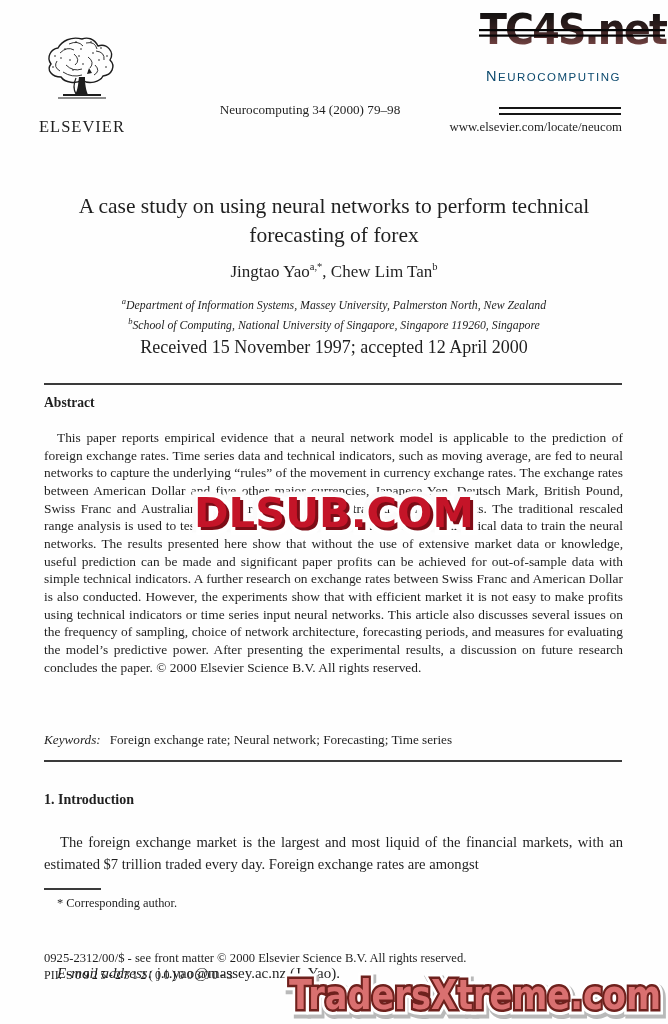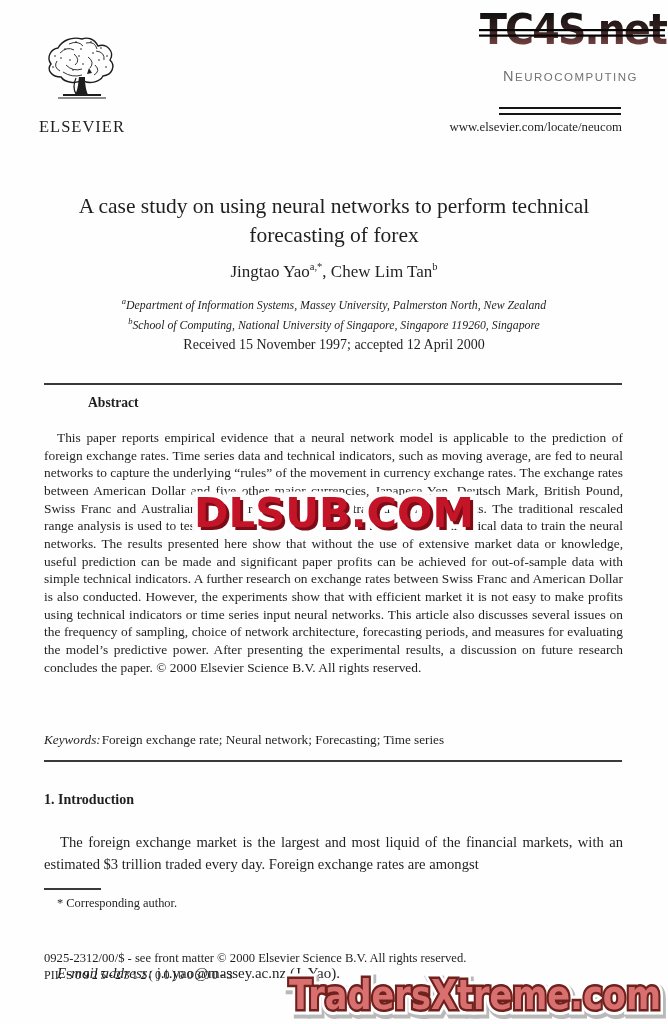--- a/index.html
+++ b/index.html
@@ -9,48 +9,48 @@
     font-family:"Liberation Serif", serif; color:#1f1f1f;
   }
   .abs { position:absolute; }
   .center { text-align:center; }
   .it { font-style:italic; }
 
   
   .logo-block { left:38px; top:34px; width:88px; text-align:center; }
   .elsevier-word { font-size:16.5px; letter-spacing:1px; margin-top:13px; }
   .journal-ref { left:140px; top:102px; width:340px; text-align:center; font-size:13.2px; }
-  .journal-name { right:30px; top:67px; width:180px; text-align:right; letter-spacing:1.5px;
-    font-family:"Liberation Sans", sans-serif; color:#737373; }
+  .journal-name { right:47px; top:67px; width:180px; text-align:right; letter-spacing:1.5px;
+    font-family:"Liberation Sans", sans-serif; color:#0c4a6e; }
   .jn-initial { font-size:14.5px; }
   .jn-rest { font-size:11.5px; }
   .double-rule { right:47px; top:107px; width:122px; height:4px;
     border-top:2px solid #151515; border-bottom:2px solid #151515; }
   .website { right:46px; top:120px; width:240px; text-align:right; font-size:12.8px; }
 
   
   .title { left:24px; top:192px; width:620px; font-size:21.5px; line-height:28.5px; }
   .authors { left:24px; top:261px; width:620px; font-size:17px; }
   .authors sup { font-size:10.5px; }
   .affiliations { left:24px; top:293px; width:620px; font-size:11.8px; font-style:italic; line-height:16.5px; }
   .affiliations sup { font-size:8.5px; }
-  .received { left:24px; top:337px; width:620px; font-size:14px; }
+  .received { left:24px; top:337px; width:620px; font-size:18px; }
 
   
   .rule { left:44px; width:578px; border-top:2px solid #3a3a3a; height:0; }
   .rule-1 { top:383px; }
   .rule-2 { top:760px; }
   .fn-rule { left:44px; top:888px; width:57px; border-top:2px solid #3a3a3a; height:0; }
 
   
-  .abstract-head { left:44px; top:395px; font-size:13.6px; font-weight:bold;margin-left:44px; }
+  .abstract-head { left:44px; top:395px; font-size:13.6px; font-weight:bold; }
   .abstract-body { left:44px; top:429px; width:579px; font-size:13.4px; line-height:17.65px;
     text-align:justify; text-indent:13px; }
   .keywords { left:44px; top:732px; width:579px; font-size:13.2px; }
-  .keywords .kw-text { margin-left:1px; }
+  .keywords .kw-text { margin-left:9px; }
 
   
   .intro-head { left:44px; top:792px; font-size:14px; font-weight:bold; }
   .intro-body { left:44px; top:831px; width:579px; font-size:14.6px; line-height:22px;
     text-align:justify; text-indent:16px; }
 
   
   .footnote-1 { left:57px; top:896px; font-size:12.4px; }
   .footnote-2 { left:57px; top:965px; font-size:15px; }
   .footnote-2 .fn-email { margin-left:4px; }
@@ -125,20 +125,21 @@
       </g>
       <g stroke="#1d1d1d" fill="none">
         <path d="M33,44 q-4,9 0,16" stroke-width="1.2"></path>
         <path d="M20,61 h38" stroke-width="2"></path>
         <path d="M15,64 h48" stroke-width="1"></path>
       </g>
     </svg>
     <div class="elsevier-word">ELSEVIER</div>
   </div>
 
+  <div class="abs journal-ref">Neurocomputing 34 (2000) 79–98</div>
 
   <div class="abs journal-name"><span class="jn-initial">N</span><span class="jn-rest">EUROCOMPUTING</span></div>
 
   <div class="abs double-rule"></div>
 
   <div class="abs title center">
     <div>A case study on using neural networks to perform technical</div>
     <div>forecasting of forex</div>
   </div>
 
@@ -166,21 +167,21 @@
         <text x="148" y="42" fill="#c41428" textLength="280" lengthAdjust="spacingAndGlyphs">DLSUB.COM</text>
       </g>
     </svg>
   </div>
 
   <div class="abs keywords"><span class="it">Keywords:</span><span class="kw-text">Foreign exchange rate; Neural network; Forecasting; Time series</span></div>
 
   <div class="abs rule rule-2"></div>
 
   <div class="abs intro-head">1.  Introduction</div>
-  <div class="abs intro-body">The foreign exchange market is the largest and most liquid of the financial markets, with an estimated $3 trillion traded every day. Foreign exchange rates are amongst</div>
+  <div class="abs intro-body">The foreign exchange market is the largest and most liquid of the financial markets, with an estimated $7 trillion traded every day. Foreign exchange rates are amongst</div>
 
   <div class="abs fn-rule"></div>
   <div class="abs footnote-1">* Corresponding author.</div>
   <div class="abs footnote-2"><span class="it">E-mail address:</span><span class="fn-email">j.t.yao@massey.ac.nz (J. Yao).</span></div>
 
   <div class="abs footer-1">0925-2312/00/$ - see front matter  ©  2000 Elsevier Science B.V. All rights reserved.</div>
   <div class="abs footer-2"><span>PII:</span><span class="pii-value">S0925-2312(00)00300-3</span></div>
 
   <div class="abs wm-traders">
     <svg width="390" height="56" viewBox="0 0 390 56">

